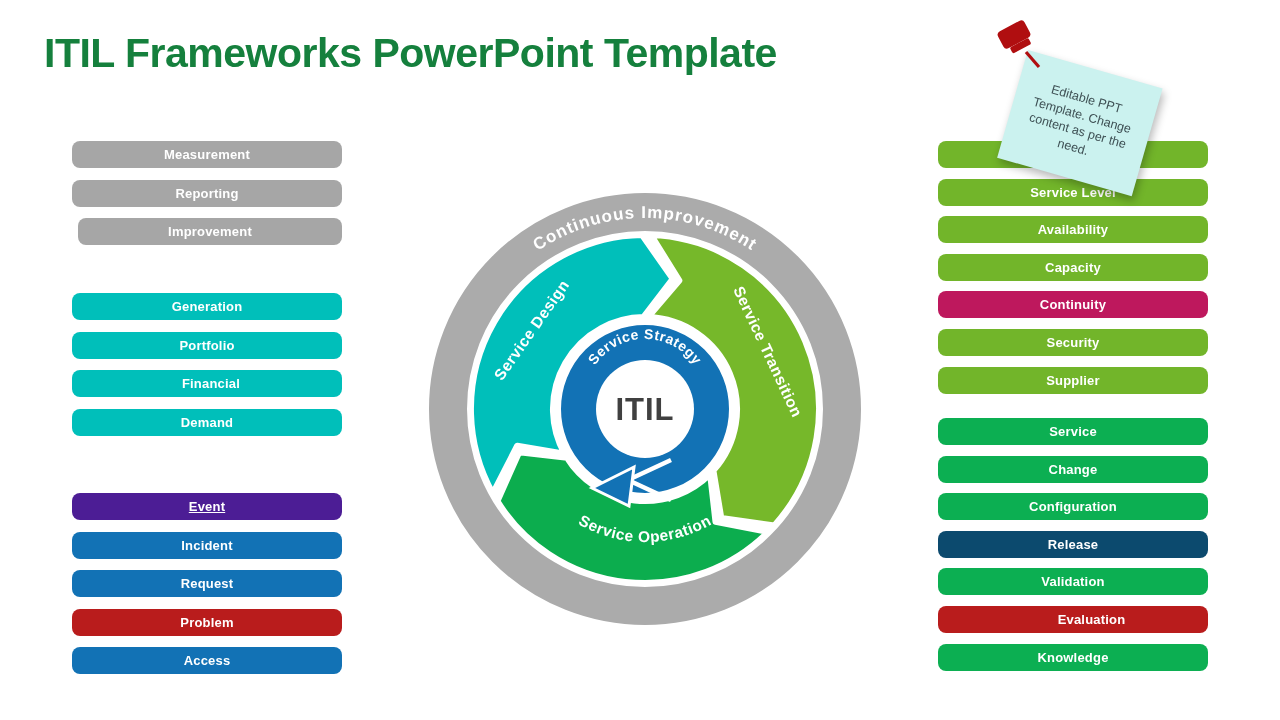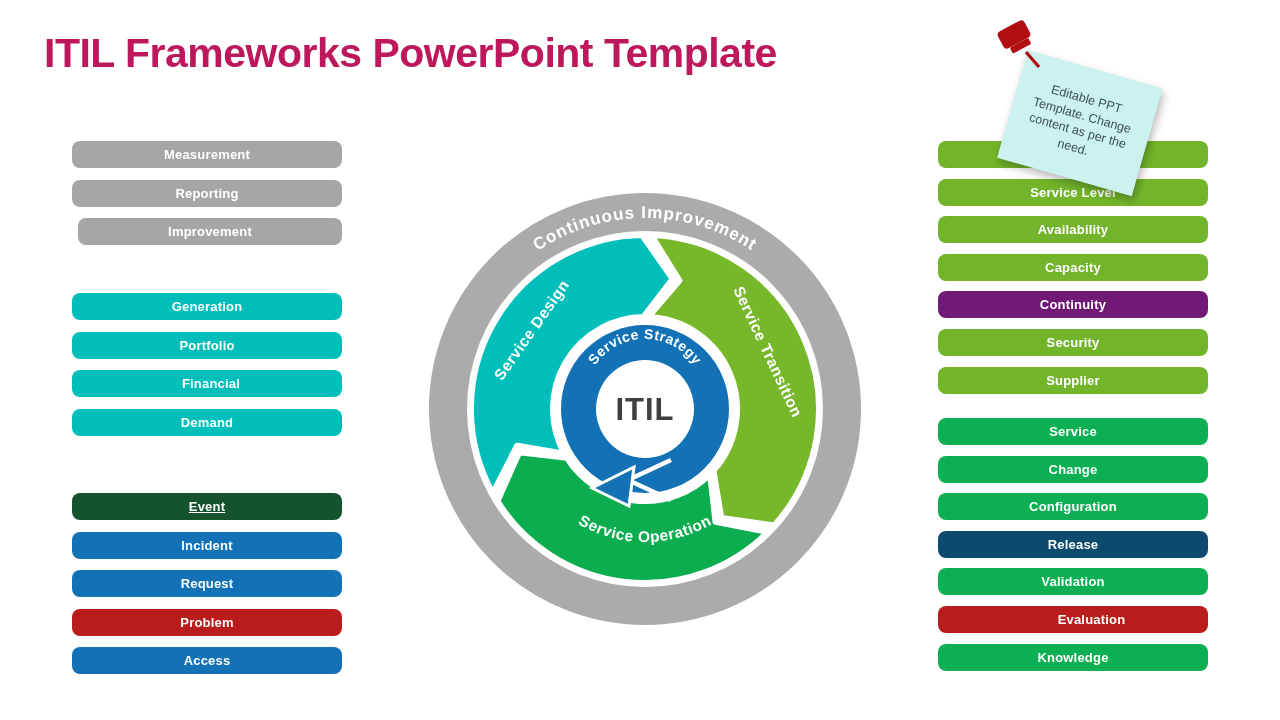--- a/index.html
+++ b/index.html
@@ -1,19 +1,19 @@
 <!DOCTYPE html>
 <html><head>
 <meta charset="utf-8">
 <style>
   html,body{margin:0;padding:0;background:#e8e8e8;font-family:"Liberation Sans",sans-serif;}
   #slide{position:relative;width:1280px;height:720px;background:#ffffff;overflow:hidden;margin:0 auto;}
 
   .title{position:absolute;left:44px;top:30px;font-size:41px;font-weight:bold;
-         color:#be185d;letter-spacing:-0.5px;white-space:nowrap;}
+         color:#15803d;letter-spacing:-0.5px;white-space:nowrap;}
 
   .btn-col{position:absolute;display:flex;flex-direction:column;width:270px;}
   .gap-l{row-gap:11.5px;}
   .gap-r{row-gap:10.6px;}
   #left-group-1{left:72px;top:141px;}
   #left-group-2{left:72px;top:293px;}
   #left-group-3{left:72px;top:493px;}
   #right-group-1{left:938px;top:141px;}
   #right-group-2{left:938px;top:418px;}
   .btn{height:27px;border-radius:8px;color:#fff;font-size:13px;font-weight:bold;
@@ -51,33 +51,33 @@
       <div class="btn" style="background: rgb(166, 166, 166);">Reporting</div>
       <div class="btn" style="background: rgb(166, 166, 166); margin-left: 6px;">Improvement</div>
     </div>
   <div id="left-group-2" class="btn-col gap-l">
       <div class="btn" style="background: rgb(0, 191, 186);">Generation</div>
       <div class="btn" style="background: rgb(0, 191, 186);">Portfolio</div>
       <div class="btn" style="background: rgb(0, 191, 186); padding-left: 8px;">Financial</div>
       <div class="btn" style="background: rgb(0, 191, 186);">Demand</div>
     </div>
   <div id="left-group-3" class="btn-col gap-l">
-      <div class="btn" style="background: #14532d; text-decoration: underline;">Event</div>
+      <div class="btn" style="background: #4c1d95; text-decoration: underline;">Event</div>
       <div class="btn" style="background: rgb(18, 114, 181);">Incident</div>
       <div class="btn" style="background: rgb(18, 114, 181);">Request</div>
       <div class="btn" style="background: #b91c1c;">Problem</div>
       <div class="btn" style="background: rgb(18, 114, 181);">Access</div>
     </div>
 
   <div id="right-group-1" class="btn-col gap-r">
       <div class="btn" style="background: rgb(114, 181, 42);"></div>
       <div class="btn" style="background: rgb(114, 181, 42);">Service Level</div>
       <div class="btn" style="background: rgb(114, 181, 42);">Availability</div>
       <div class="btn" style="background: rgb(114, 181, 42);">Capacity</div>
-      <div class="btn" style="background: #701a75;">Continuity</div>
+      <div class="btn" style="background: #be185d;">Continuity</div>
       <div class="btn" style="background: rgb(114, 181, 42);">Security</div>
       <div class="btn" style="background: rgb(114, 181, 42);">Supplier</div>
     </div>
   <div id="right-group-2" class="btn-col gap-r">
       <div class="btn" style="background: rgb(12, 175, 82);">Service</div>
       <div class="btn" style="background: rgb(12, 175, 82);">Change</div>
       <div class="btn" style="background: rgb(12, 175, 82);">Configuration</div>
       <div class="btn" style="background: #0c4a6e;">Release</div>
       <div class="btn" style="background: rgb(12, 175, 82); border-radius: 8px;">Validation</div>
       <div class="btn" style="background: #b91c1c; padding-left: 37px;">Evaluation</div>

